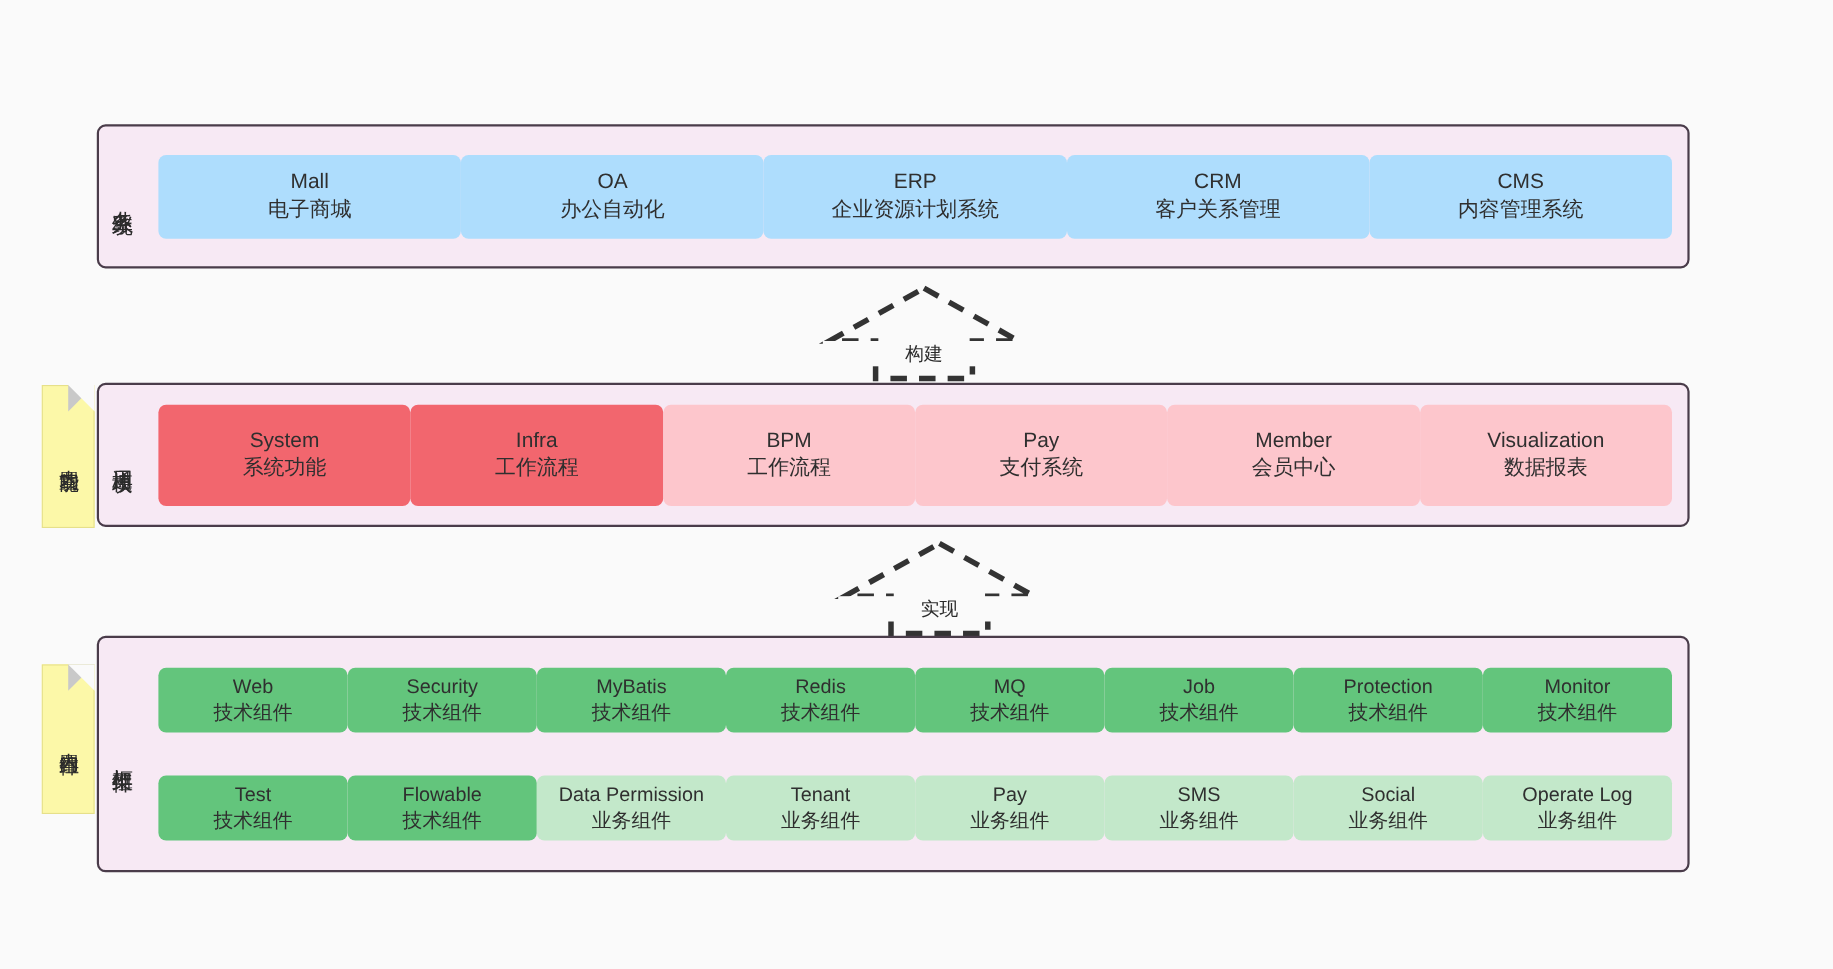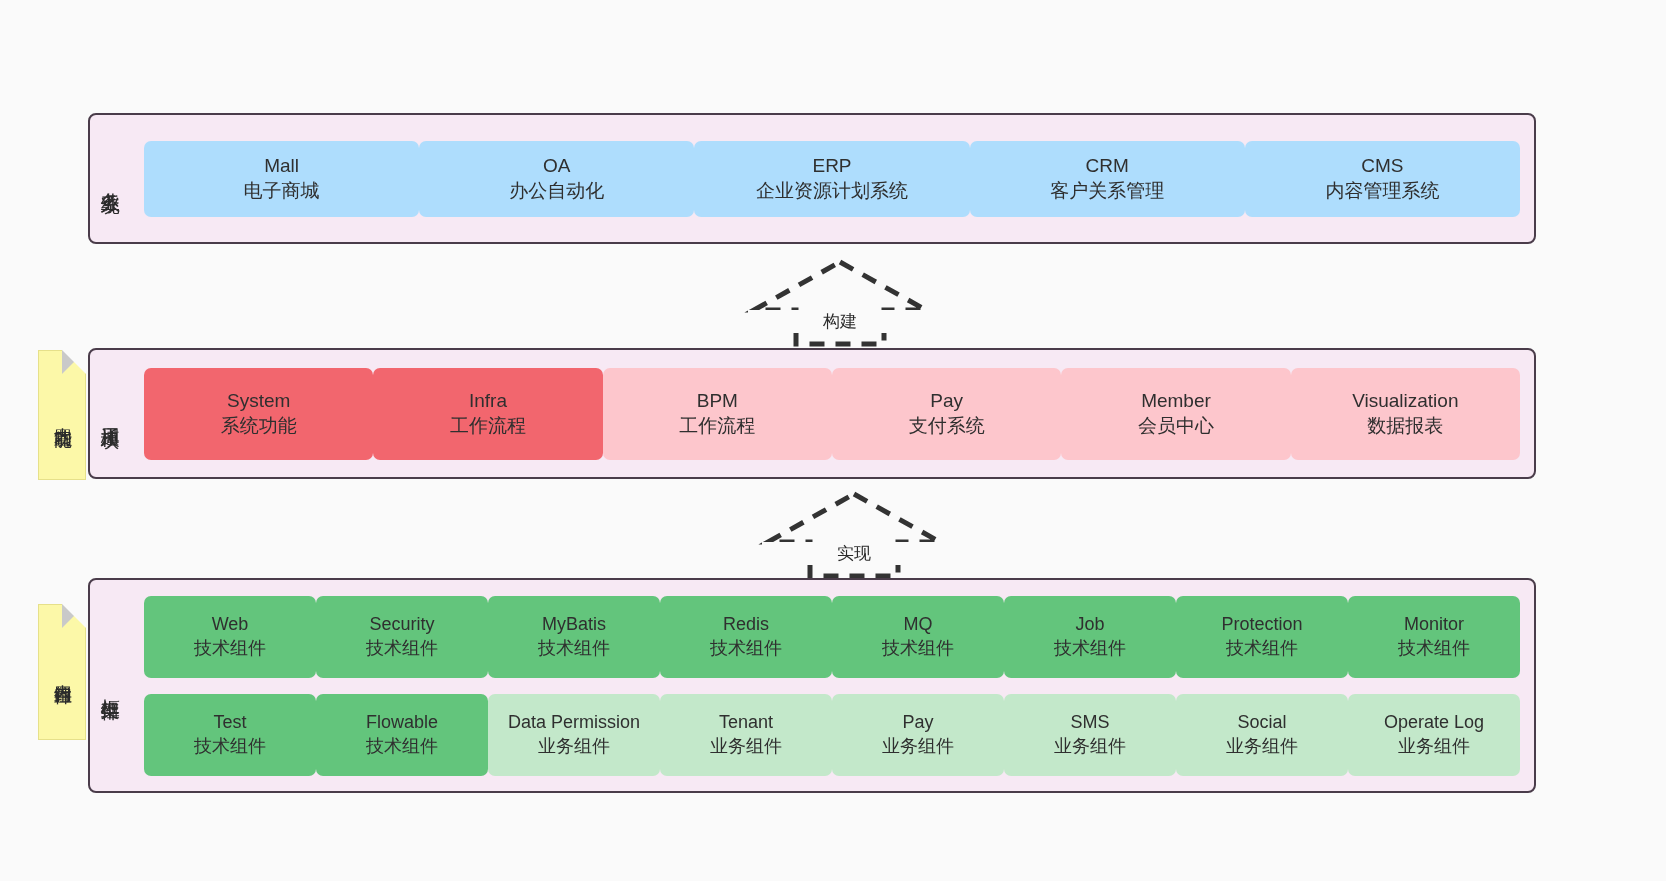--- a/index.html
+++ b/index.html
@@ -77,21 +77,21 @@
   .c-lightgreen { background: #c3e8ca; }
 
   
   #layer-business  { left: 88px;  top: 113px; width: 1448px; height: 131px; }
   #layer-business .row  { height: 76px; }
 
   #layer-common    { left: 88px;  top: 348px; width: 1448px; height: 131px; }
   #layer-common .row    { height: 92px; }
 
   #layer-framework { left: 88px;  top: 578px; width: 1448px; height: 215px; }
-  #layer-framework .row { height: 82px; }
+  #layer-framework .row { height: 82px; align-items: center; }
   #layer-framework .card { font-size: 18px; }
 
   
   .sticky {
     position: absolute;
     width: 48px;
     background: #fcf8a8;
     border: 1px solid #e6e08a;
     display: flex;
     align-items: center;

